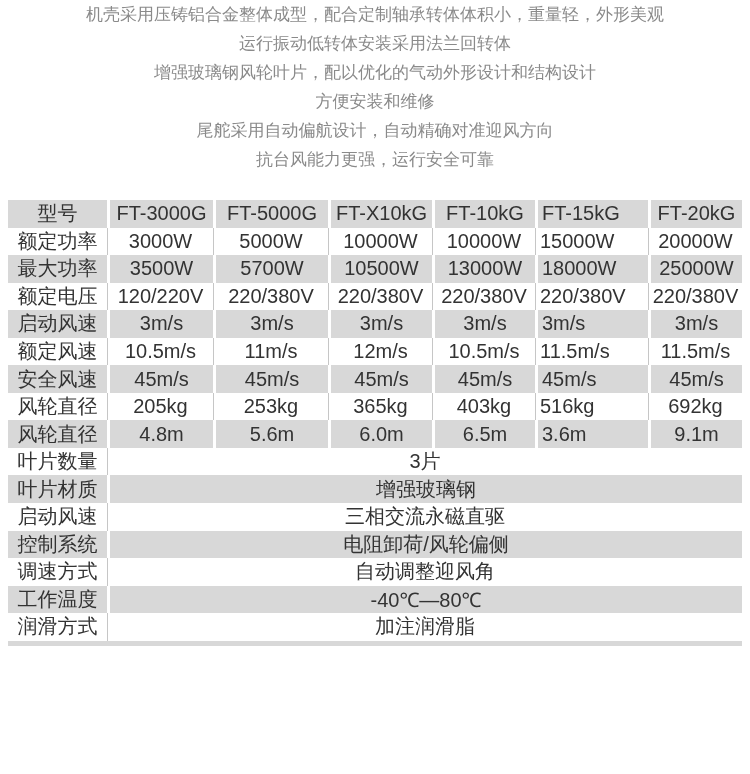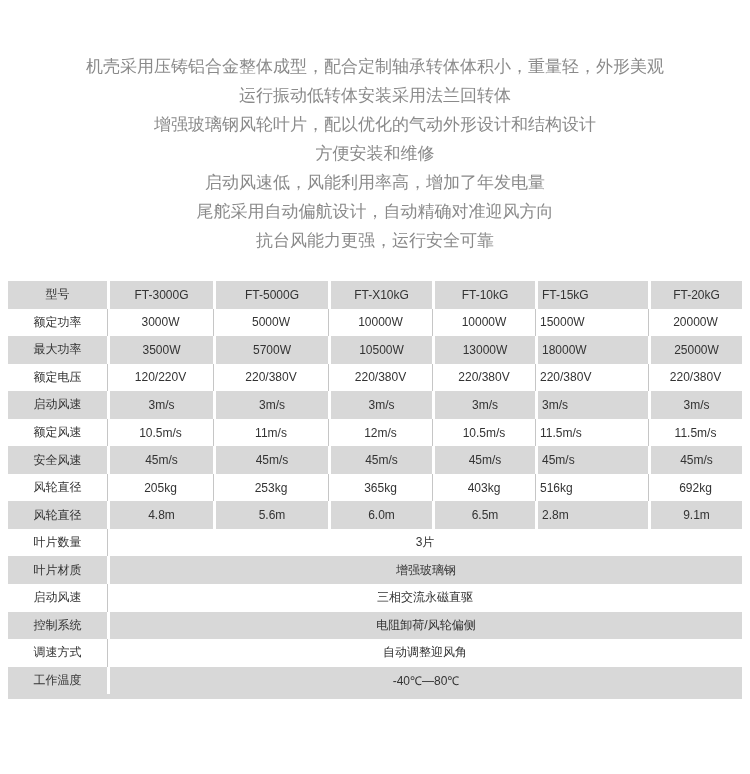--- a/index.html
+++ b/index.html
@@ -4,37 +4,35 @@
 <style>
   * { box-sizing: border-box; }
   html, body {
     margin: 0; padding: 0;
     width: 750px; height: 774px;
     background: #ffffff;
     font-family: "Liberation Sans", sans-serif;
     overflow: hidden;
   }
   .description {
-    padding-top: 12px;
     text-align: center;
     color: #8a8a8a;
     font-size: 17px;
     line-height: 29px;
-    margin-top: 40px;
   }
   .description p { margin: 0; }
 
   .spec-table {
     margin: 26px 0 0 8px;
     width: 734px;
     border-collapse: separate;
     border-spacing: 0;
     table-layout: fixed;
     color: #333333;
-    font-size: 12px;
+    font-size: 20px;
   }
   .spec-table td {
     height: 27.55px;
     padding: 0;
     text-align: center;
     vertical-align: middle;
     white-space: nowrap;
     overflow: hidden;
   }
   
@@ -54,21 +52,20 @@
   }
 </style>
 </head>
 <body>
 
 <section class="description">
   <p>机壳采用压铸铝合金整体成型，配合定制轴承转体体积小，重量轻，外形美观</p>
   <p>运行振动低转体安装采用法兰回转体</p>
   <p>增强玻璃钢风轮叶片，配以优化的气动外形设计和结构设计</p>
   <p>方便安装和维修</p>
-  <p>启动风速低，风能利用率高，增加了年发电量</p>
   <p>尾舵采用自动偏航设计，自动精确对准迎风方向</p>
   <p>抗台风能力更强，运行安全可靠</p>
 </section>
 
 <table class="spec-table">
   <colgroup>
     <col style="width:99px">
       <col style="width:106px">
       <col style="width:115px">
     <col style="width:104px">
@@ -148,21 +145,21 @@
       <td>403kg</td>
       <td>516kg</td>
       <td>692kg</td>
     </tr>
     <tr>
       <td>风轮直径</td>
       <td>4.8m</td>
       <td>5.6m</td>
       <td>6.0m</td>
       <td>6.5m</td>
-      <td>2.8m</td>
+      <td>3.6m</td>
       <td>9.1m</td>
     </tr>
     <tr>
       <td>叶片数量</td>
       <td colspan="6">3片</td>
     </tr>
     <tr>
       <td>叶片材质</td>
       <td colspan="6">增强玻璃钢</td>
     </tr>
@@ -175,16 +172,20 @@
       <td colspan="6">电阻卸荷/风轮偏侧</td>
     </tr>
     <tr>
       <td>调速方式</td>
       <td colspan="6">自动调整迎风角</td>
     </tr>
     <tr>
       <td>工作温度</td>
       <td colspan="6">-40℃—80℃</td>
     </tr>
+    <tr>
+      <td>润滑方式</td>
+      <td colspan="6">加注润滑脂</td>
+    </tr>
   </tbody>
 </table>
 
 <div class="bottom-strip"></div>
 
 </body></html>

